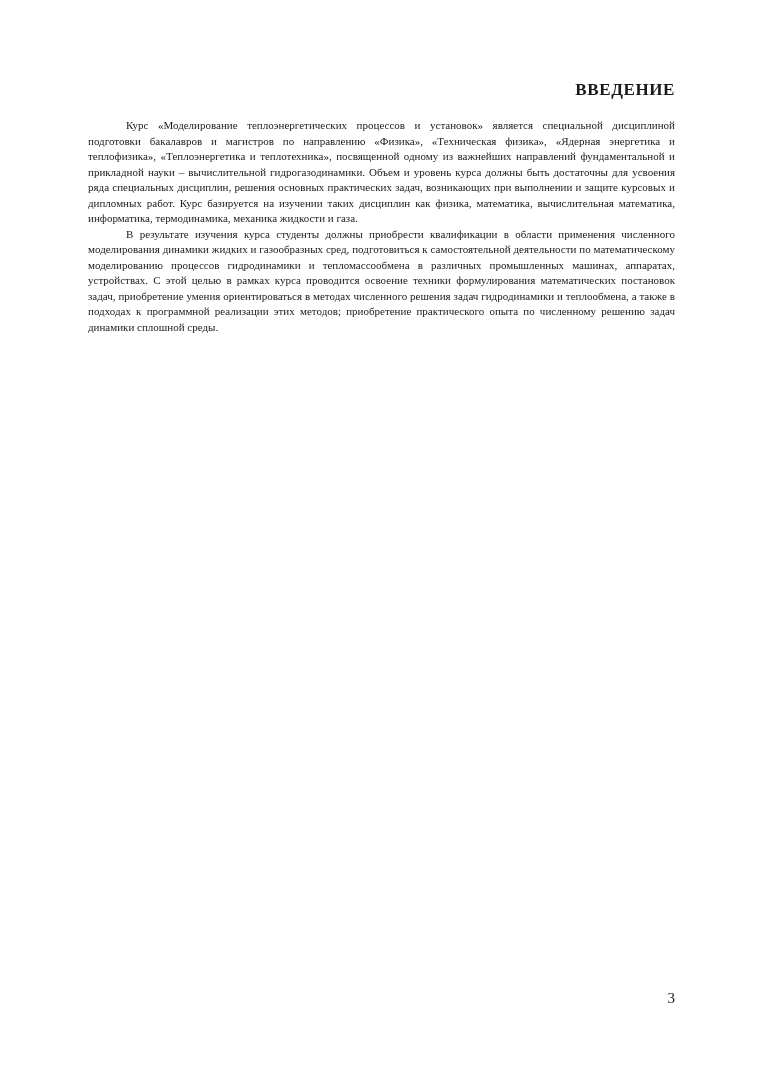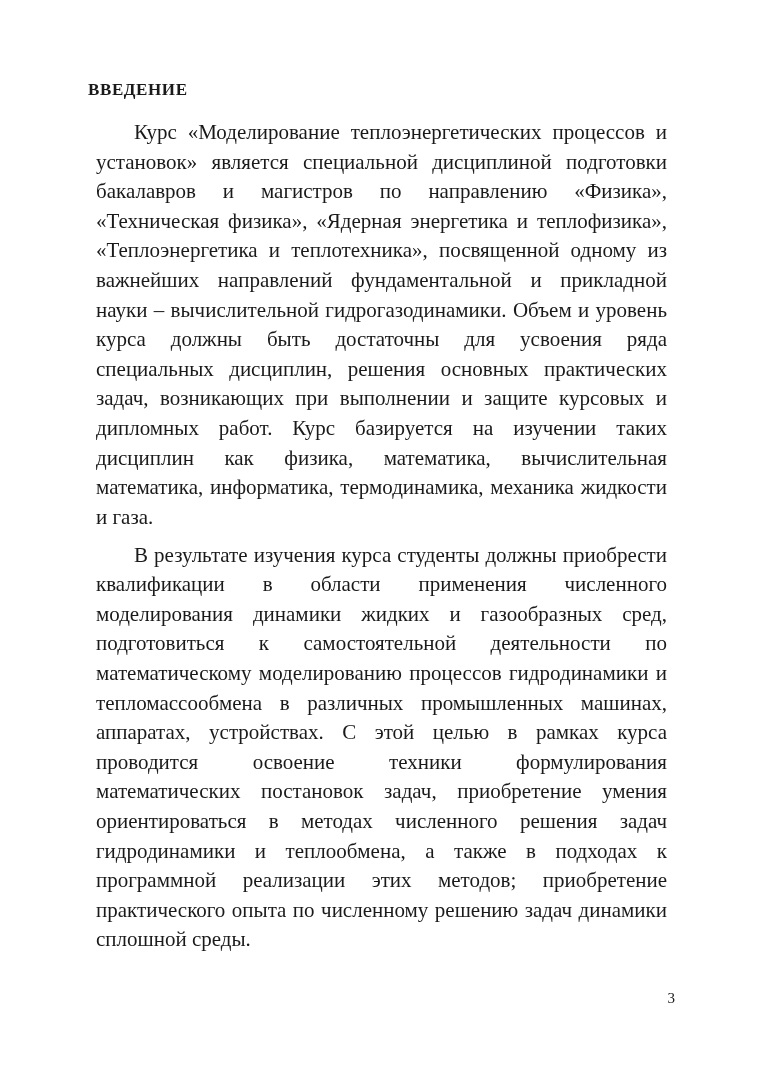--- a/index.html
+++ b/index.html
@@ -15,33 +15,33 @@
     overflow: hidden;
   }
   .page {
     position: relative;
     width: 763px;
     height: 1080px;
     box-sizing: border-box;
     padding: 80px 88px 0 88px;
   }
   .doc-title {
-    text-align: left;
+    text-align: right;
     font-size: 17px;
     font-weight: bold;
     letter-spacing: 0.6px;
     margin: 0 0 18px 0;
     font-family: "Liberation Serif", "DejaVu Serif", serif;
   }
   .body-text p {
-    margin: 8px;
+    margin: 0;
     text-align: justify;
     text-justify: inter-word;
     text-indent: 38px;
-    font-size: 21px;
+    font-size: 11px;
     line-height: 1.41;
     hyphens: manual;
   }
   .page-number {
     position: absolute;
     right: 88px;
     bottom: 74px;
     font-size: 15px;
     line-height: 1;
   }

